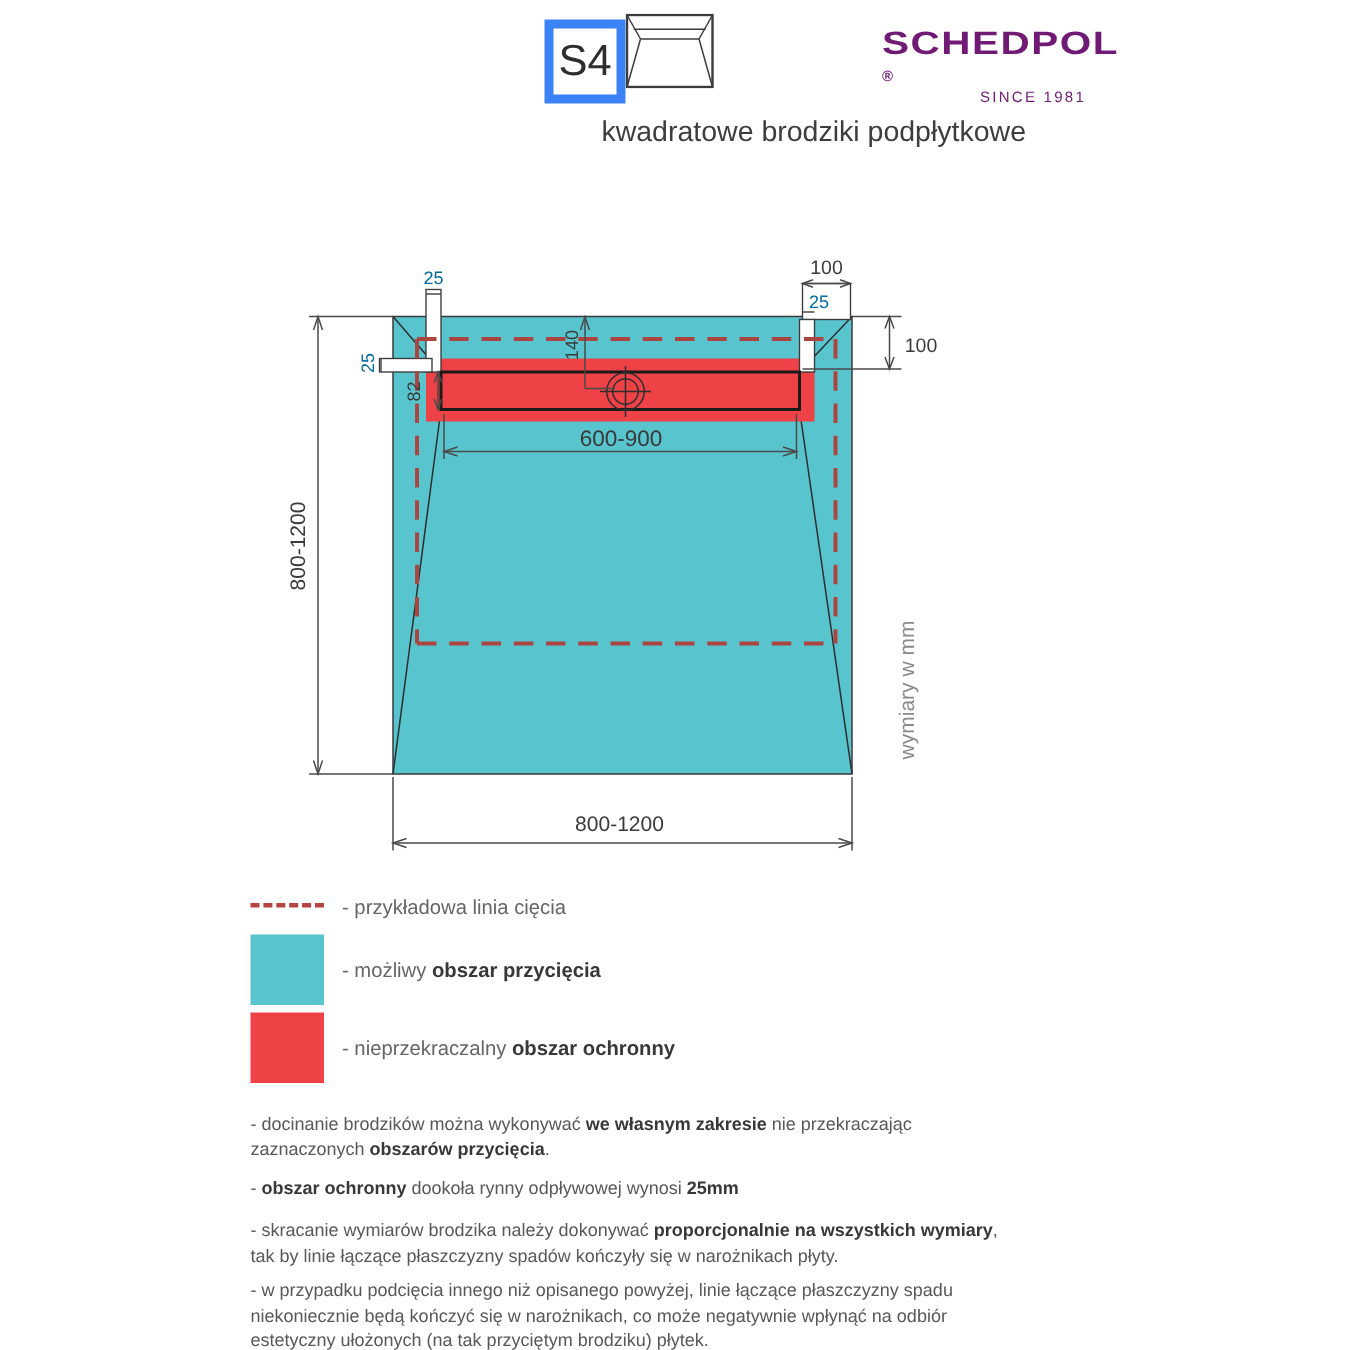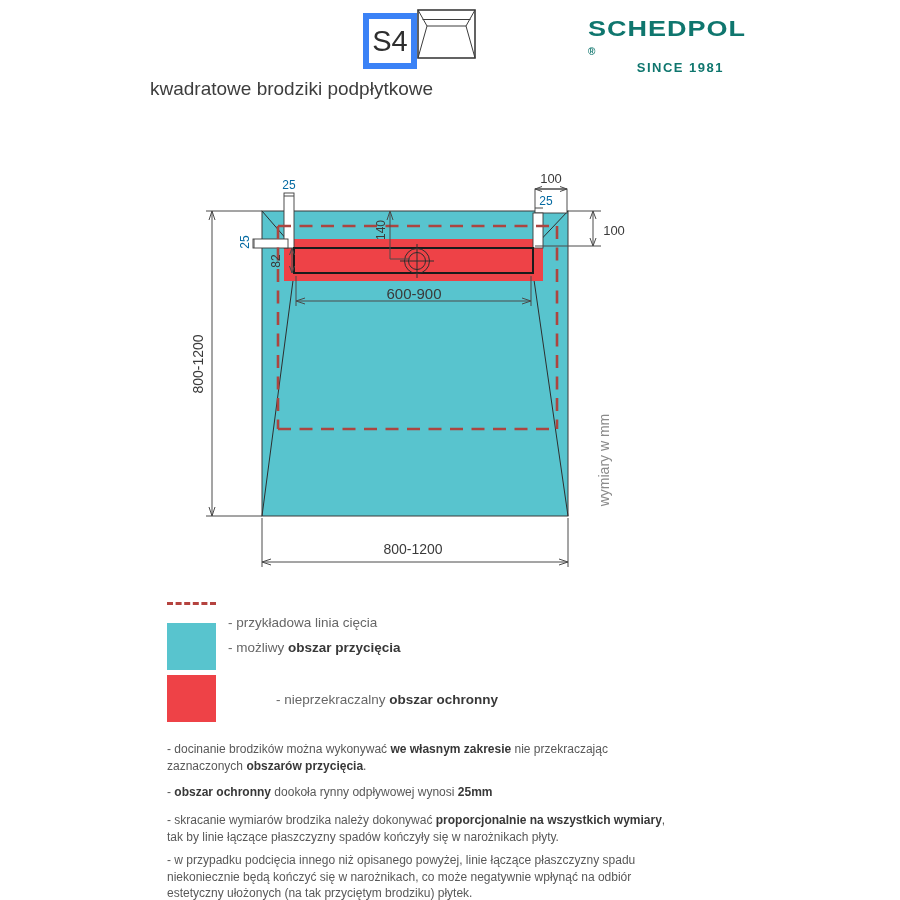--- a/index.html
+++ b/index.html
@@ -5,27 +5,27 @@
   html,body{margin:0;padding:0;background:#fff;}
   body{width:900px;height:900px;position:relative;overflow:hidden;
        font-family:"Liberation Sans",sans-serif;}
   .abs{position:absolute;}
 
   
   .model-box{left:363px;top:13px;width:42px;height:44px;border:6px solid #3b82f6;
              display:flex;align-items:center;justify-content:center;
              font-size:29px;color:#2e2e2e;}
   .icon-box{left:417px;top:9px;width:59px;height:50px;}
-  .brand{left:588px;top:17px;width:152px;text-align:left;color:#0f766e;}
+  .brand{left:588px;top:17px;width:152px;text-align:left;color:#701a75;}
   .brand-name{font-weight:bold;font-size:27px;letter-spacing:1px;
               display:inline-block;transform:scaleY(.8);transform-origin:top left;}
   .brand-reg{font-size:10px;font-weight:bold;vertical-align:top;position:relative;top:-2px;}
-  .brand-tagline{font-size:13px;font-weight:bold;letter-spacing:1.5px;text-align:right;
+  .brand-tagline{font-size:10px;font-weight:normal;letter-spacing:1.5px;text-align:right;
                  width:136px;margin-top:-6px;}
-  .page-title{left:150px;top:77px;width:534px;text-align:left;
+  .page-title{left:150px;top:77px;width:534px;text-align:right;
               font-size:19px;line-height:24px;color:#3d3d3d;}
 
   
   .draw{left:150px;top:160px;width:520px;height:430px;}
   .tray{fill:#58c4ce;stroke:#3a3a3a;stroke-width:1;}
   .band{fill:#ee4247;}
   .strip{fill:#ffffff;stroke:#3a3a3a;stroke-width:.9;}
   .channel{fill:none;stroke:#1b1b1b;stroke-width:2;}
   .fold,.thin{fill:none;stroke:#2e2e2e;stroke-width:1;}
   .cut{fill:none;stroke:#ac4540;stroke-width:2.6;stroke-dasharray:13 8.5;}
@@ -125,24 +125,24 @@
 <div class="dim rot s12" style="left:381px;top:230px;">140</div>
 <div class="dim rot s12" style="left:276px;top:261px;">82</div>
 <div class="dim" style="left:551px;top:178px;">100</div>
 <div class="dim" style="left:614px;top:230px;">100</div>
 <div class="dim red s12" style="left:289px;top:185px;">25</div>
 <div class="dim red rot s12" style="left:245px;top:242px;">25</div>
 <div class="dim red s12" style="left:546px;top:201px;">25</div>
 <div class="units" style="left:604px;top:460px;">wymiary w mm</div>
 
 <div class="abs legend-dash"></div>
-<div class="legend-text" style="top:622px;text-align:center;"><span>- przykładowa linia cięcia</span></div>
+<div class="legend-text" style="top:605px;text-align:center;"><span>- przykładowa linia cięcia</span></div>
 
 <div class="abs legend-swatch sw-tray"></div>
 <div class="legend-text" style="top:647px;"><span>- możliwy </span><span class="b">obszar przycięcia</span></div>
 
 <div class="abs legend-swatch sw-protect"></div>
-<div class="legend-text" style="top:699px;margin-left:48px;"><span>- nieprzekraczalny </span><span class="b">obszar ochronny</span></div>
+<div class="legend-text" style="top:699px;"><span>- nieprzekraczalny </span><span class="b">obszar ochronny</span></div>
 
 <div class="note" style="top:741px;"><span>- docinanie brodzików można wykonywać </span><span class="b">we własnym zakresie</span><span> nie przekraczając zaznaczonych </span><span class="b">obszarów przycięcia</span><span>.</span></div>
 <div class="note" style="top:784px;"><span>- </span><span class="b">obszar ochronny</span><span> dookoła rynny odpływowej wynosi </span><span class="b">25mm</span></div>
 <div class="note" style="top:812px;"><span>- skracanie wymiarów brodzika należy dokonywać </span><span class="b">proporcjonalnie na wszystkich wymiary</span><span>, tak by linie łączące płaszczyzny spadów kończyły się w narożnikach płyty.</span></div>
 <div class="note" style="top:852px;"><span>- w przypadku podcięcia innego niż opisanego powyżej, linie łączące płaszczyzny spadu niekoniecznie będą kończyć się w narożnikach, co może negatywnie wpłynąć na odbiór estetyczny ułożonych (na tak przyciętym brodziku) płytek.</span></div>
 
 </body></html>

